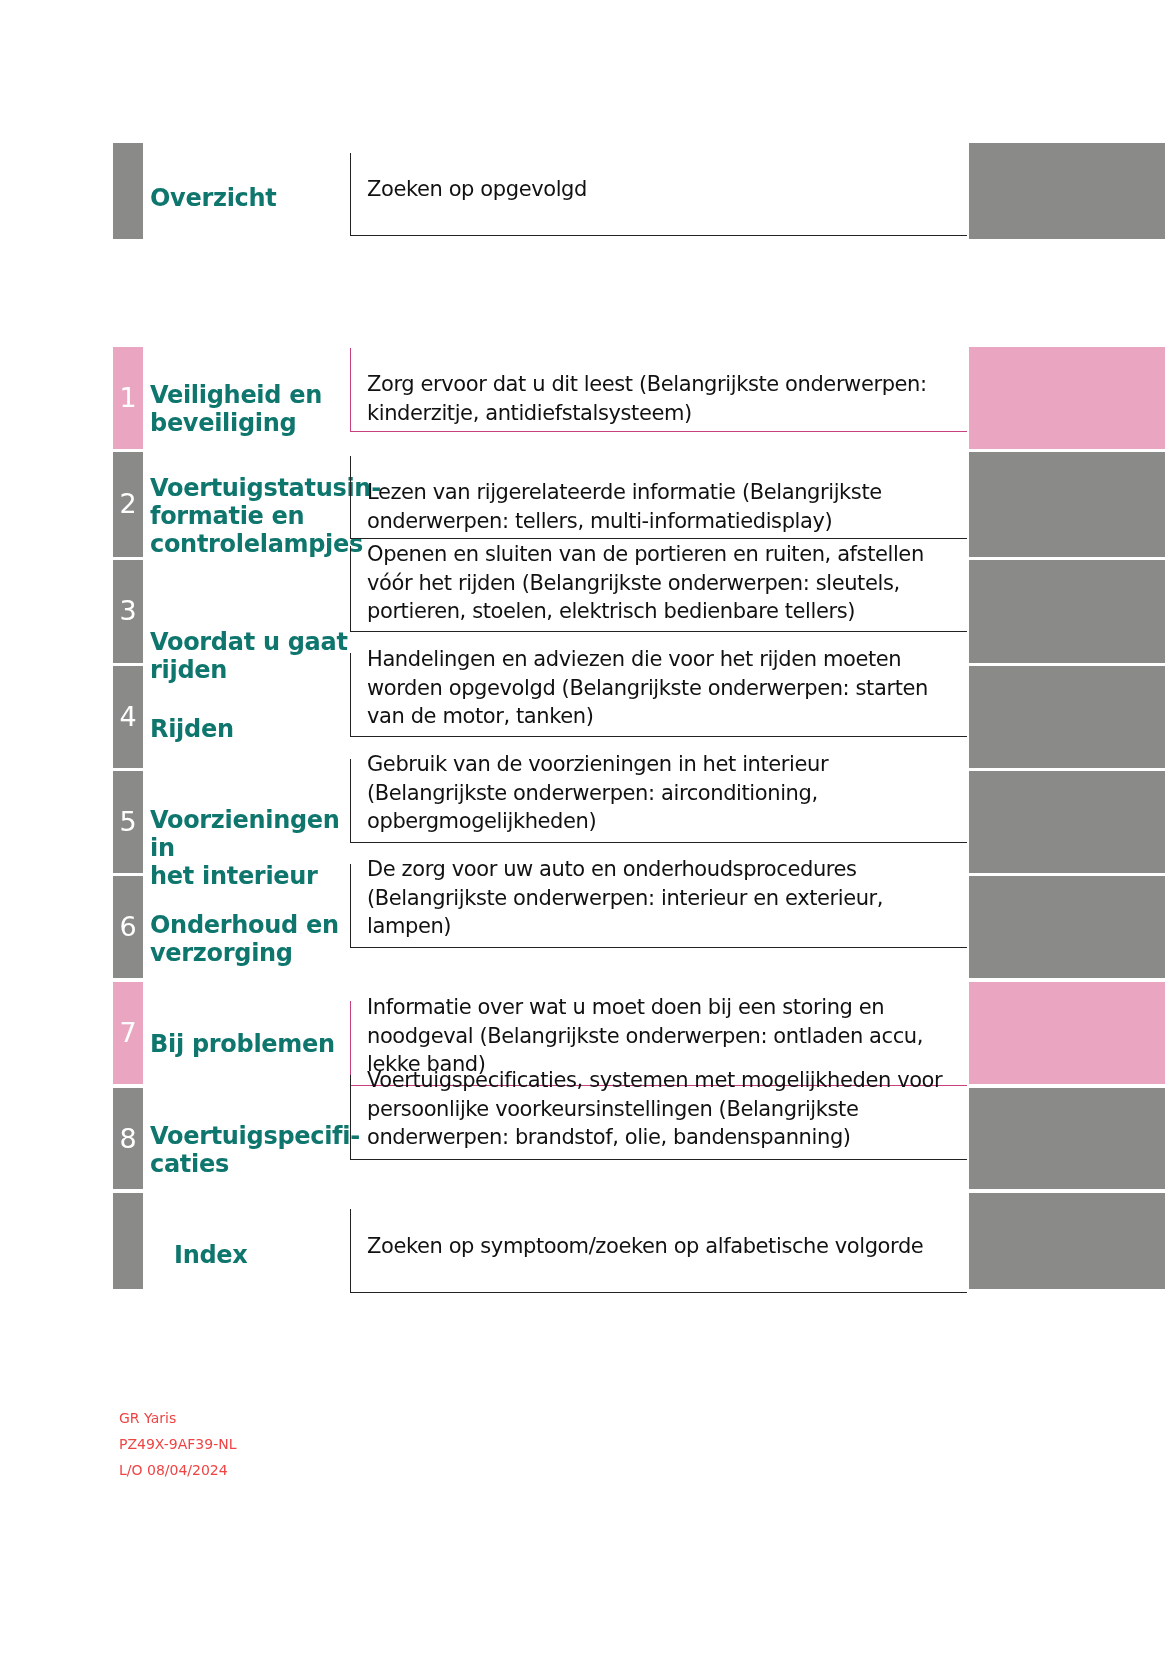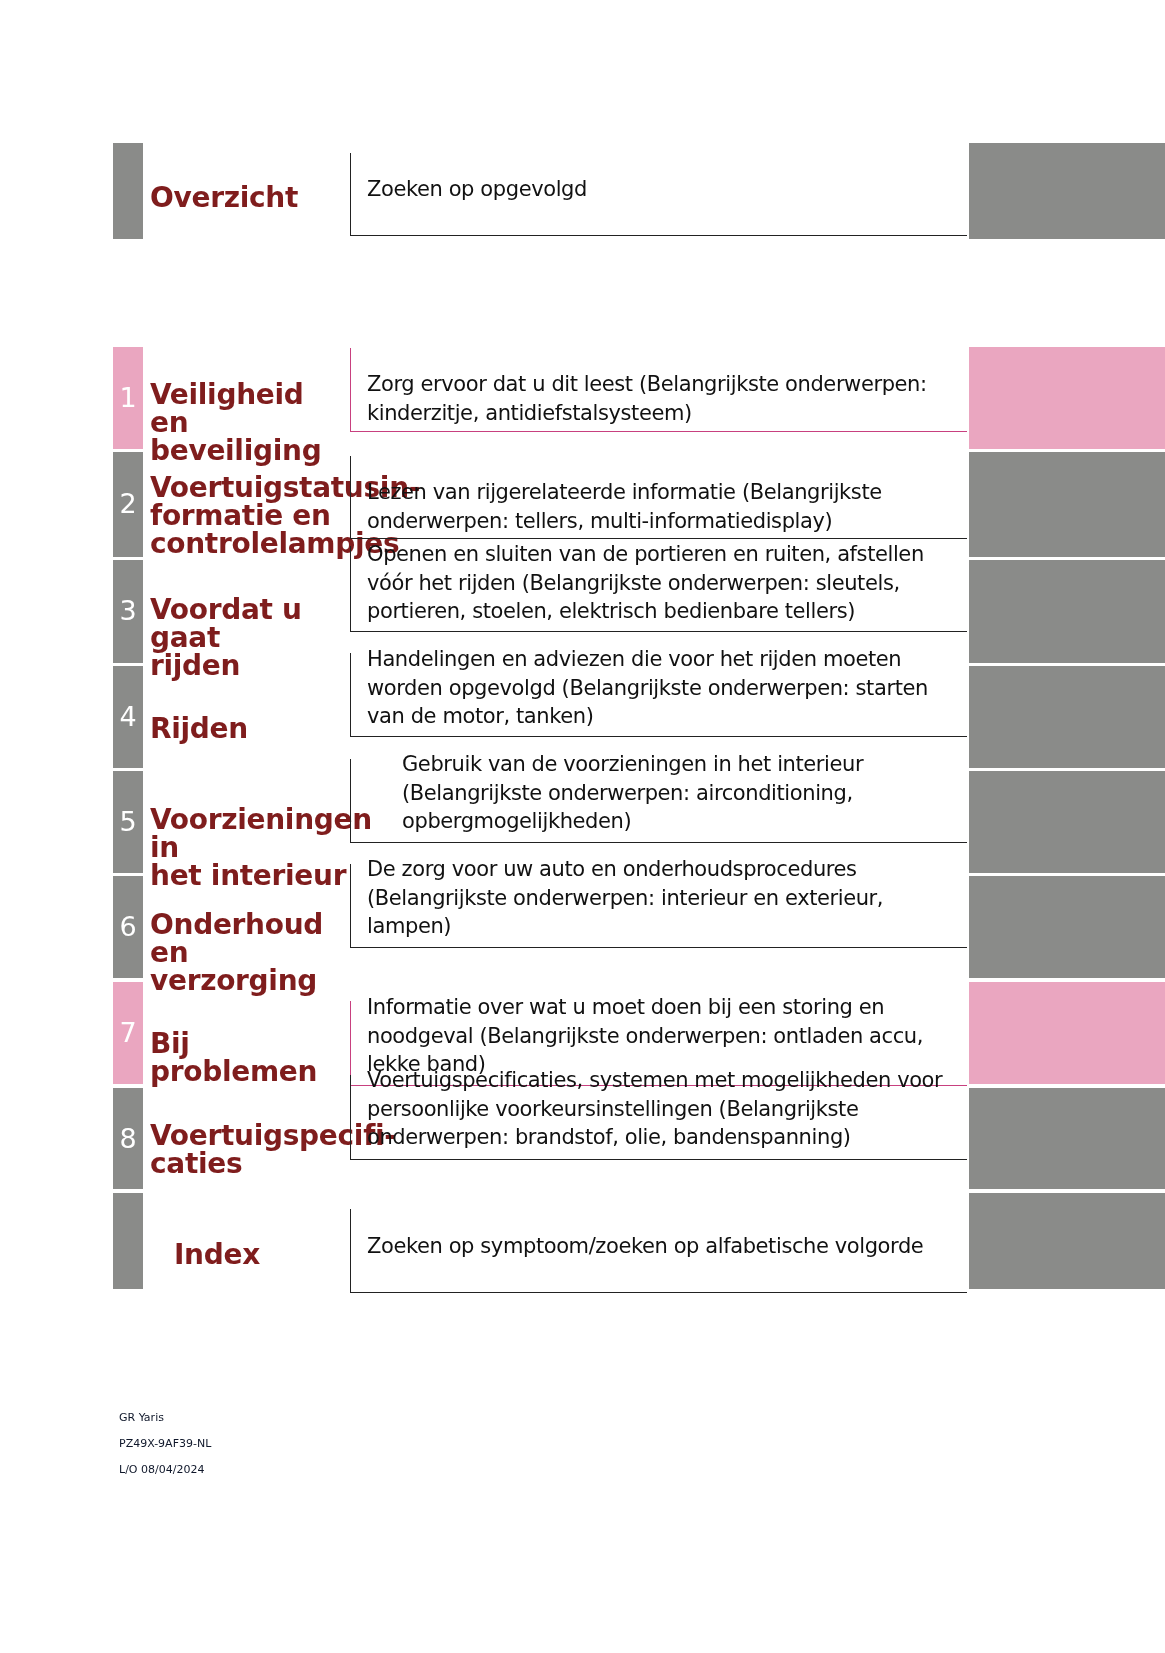--- a/index.html
+++ b/index.html
@@ -4,28 +4,28 @@
   <style>
     html, body { margin: 0; padding: 0; background: #ffffff; }
     body { width: 1165px; height: 1653px; position: relative; overflow: hidden;
            font-family: "DejaVu Sans", "Liberation Sans", sans-serif; color: #111; }
     .ltab { position: absolute; left: 113px; width: 30px; background: #8a8b89; }
     .ltab.pink { background: #eaa6c0; }
     .ltab .num { position: absolute; left: 0; width: 30px; text-align: center;
                  color: #ffffff; font-size: 27px; line-height: 30px; font-family: "DejaVu Sans", sans-serif; }
     .rtab { position: absolute; left: 969px; width: 196px; background: #8a8b89; }
     .rtab.pink { background: #eaa6c0; }
-    .title { position: absolute; left: 150px; width: 200px; font-weight: bold; font-size: 28px;
-             line-height: 28px; color: #7f1d1d; letter-spacing: -0.3px; }
+    .title { position: absolute; left: 150px; width: 200px; font-weight: bold; font-size: 24px;
+             line-height: 28px; color: #0f766e; letter-spacing: -0.3px; }
     .box { position: absolute; left: 350px; width: 617px; border-left: 1.5px solid #222;
            border-bottom: 1.5px solid #222; box-sizing: border-box; }
     .box.pink { border-color: #c8407f; }
     .box .desc { position: absolute; left: 16px; right: 6px; font-size: 21px; line-height: 28.5px;
                  color: #111; letter-spacing: -0.4px; }
-    .footer { position: absolute; left: 119px; top: 1405px; font-size: 11px; line-height: 26px; color: #0f172a; }
+    .footer { position: absolute; left: 119px; top: 1405px; font-size: 14px; line-height: 26px; color: #ef4444; }
   </style>
 </head>
 <body>
 
 <div class="ltab" style="top:143px;height:96px;"></div>
 <div class="title" style="top:184px;">Overzicht</div>
 <div class="box" style="top:153px;height:83px;">
   <div class="desc" style="top:22px;">Zoeken op opgevolgd</div>
 </div>
 <div class="rtab" style="top:143px;height:96px;"></div>
@@ -57,21 +57,21 @@
   <div class="desc" style="top:22px;">
     <div>Lezen van rijgerelateerde informatie (Belangrijkste</div>
     <div>onderwerpen: tellers, multi-informatiedisplay)</div>
   </div>
 </div>
 <div class="rtab" style="top:452px;height:105px;"></div>
 
 <div class="ltab" style="top:560px;height:103px;">
   <span class="num" style="top:36px;">3</span>
 </div>
-<div class="title" style="top:596px;">
+<div class="title" style="top:628px;">
   <div>Voordat u gaat</div>
   <div>rijden</div>
 </div>
 <div class="box" style="top:546px;height:86px;">
   <div class="desc" style="top:-6px;">
     <div>Openen en sluiten van de portieren en ruiten, afstellen</div>
     <div>vóór het rijden (Belangrijkste onderwerpen: sleutels,</div>
     <div>portieren, stoelen, elektrisch bedienbare tellers)</div>
   </div>
 </div>
@@ -93,21 +93,21 @@
 <div class="rtab" style="top:666px;height:102px;"></div>
 
 <div class="ltab" style="top:771px;height:102px;">
   <span class="num" style="top:36px;">5</span>
 </div>
 <div class="title" style="top:806px;">
   <div>Voorzieningen in</div>
   <div>het interieur</div>
 </div>
 <div class="box" style="top:759px;height:84px;">
-  <div class="desc" style="top:-9px;margin-left:35px;">
+  <div class="desc" style="top:-9px;">
     <div>Gebruik van de voorzieningen in het interieur</div>
     <div>(Belangrijkste onderwerpen: airconditioning,</div>
     <div>opbergmogelijkheden)</div>
   </div>
 </div>
 <div class="rtab" style="top:771px;height:102px;"></div>
 
 <div class="ltab" style="top:876px;height:102px;">
   <span class="num" style="top:36px;">6</span>
 </div>

